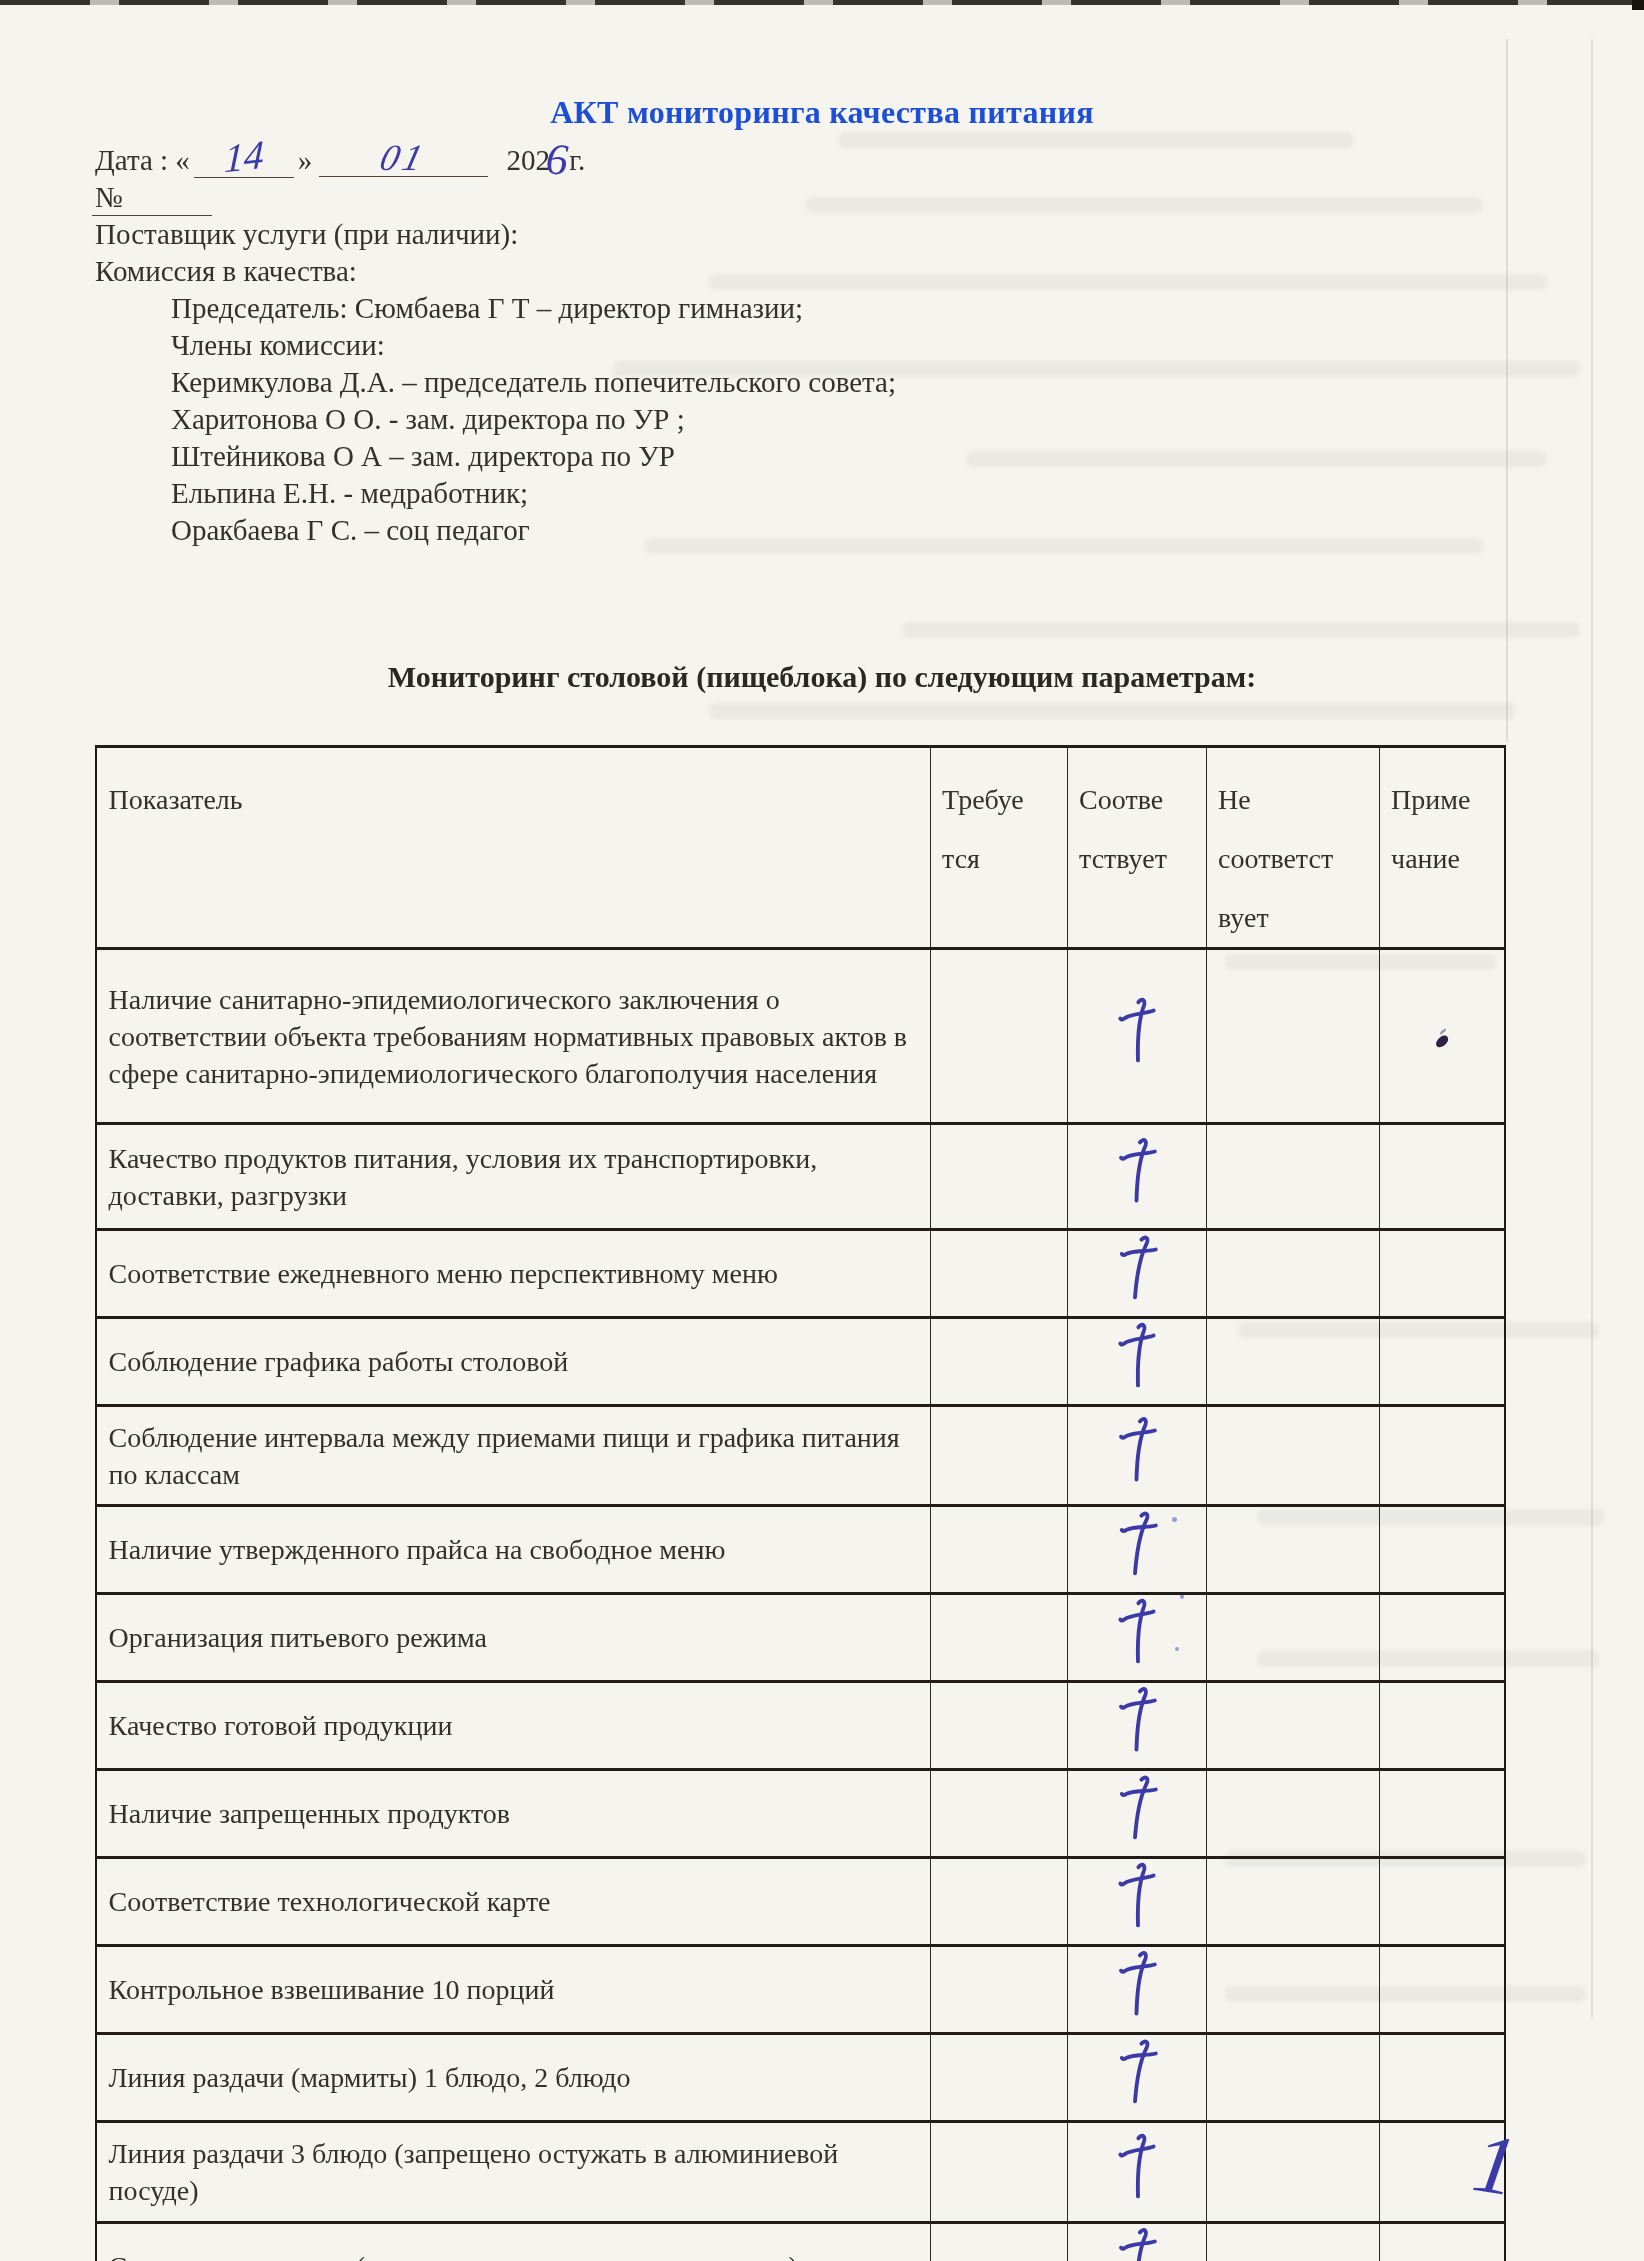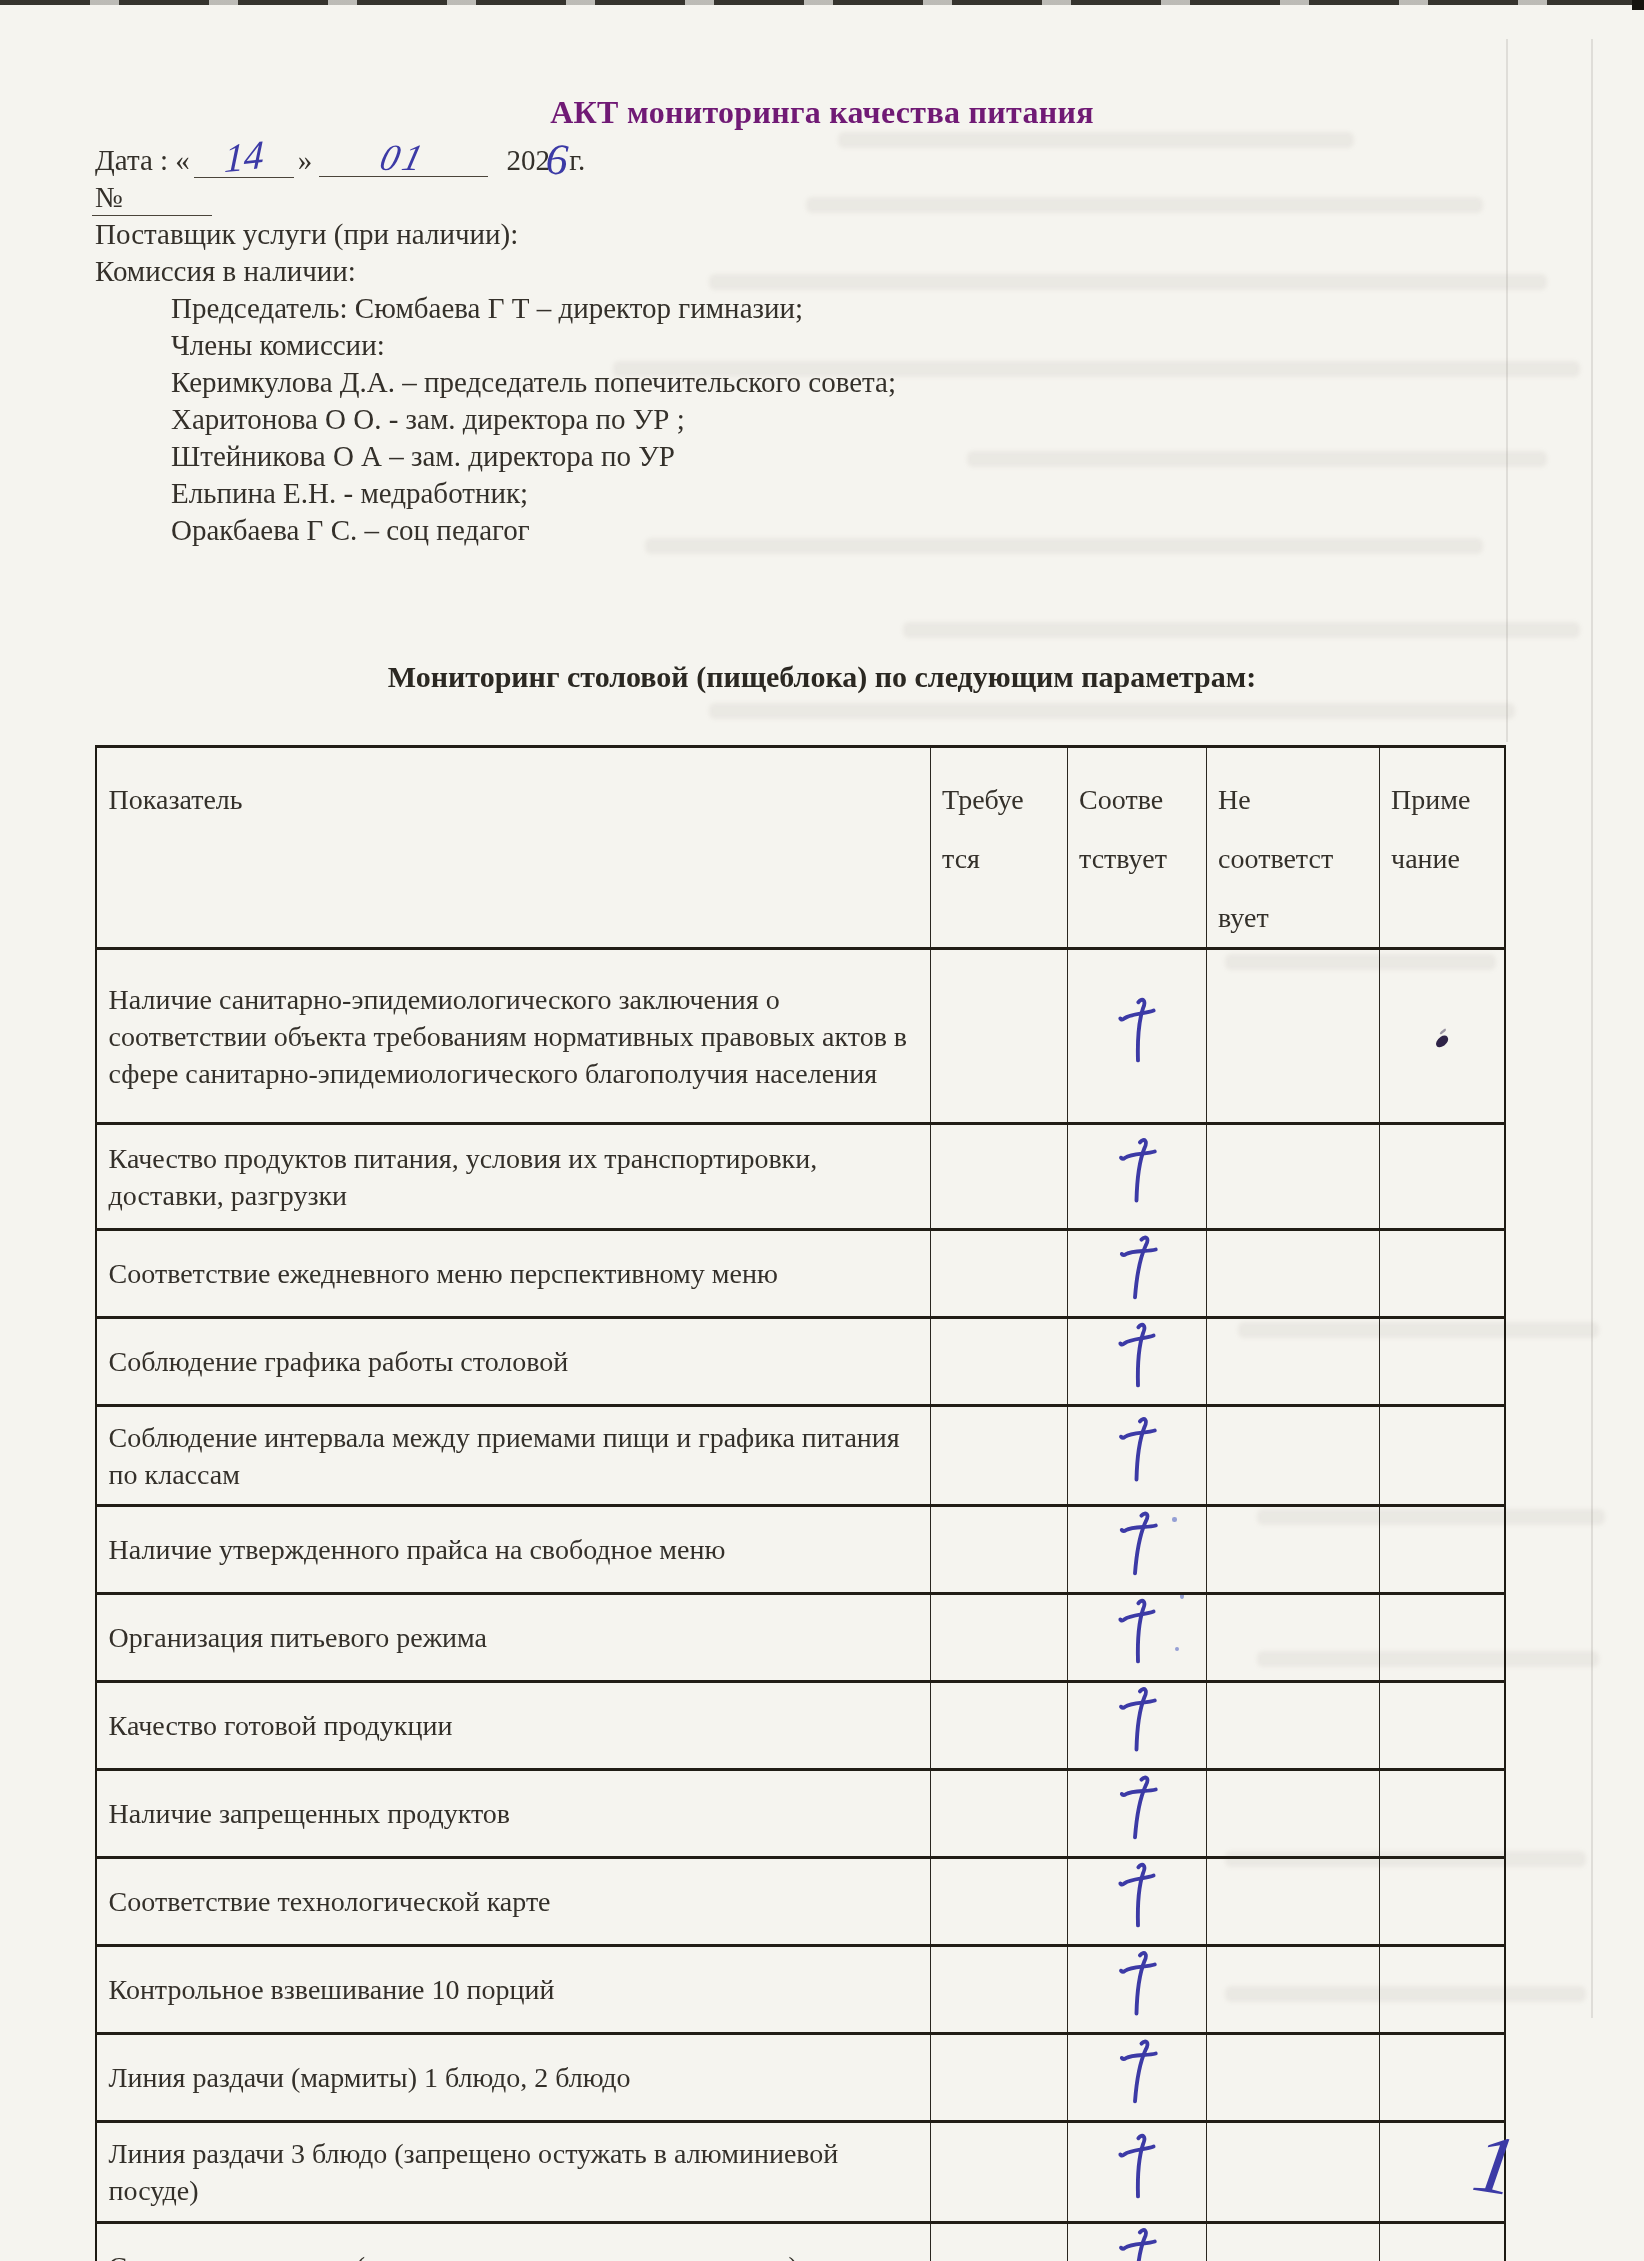--- a/index.html
+++ b/index.html
@@ -21,21 +21,21 @@
   .bleed i{
     position:absolute;display:block;height:15.5px;border-radius:6.4px;
     background:rgba(122,118,104,.085);filter:blur(1.9px);
   }
   .ghost-v{
     position:absolute;width:1.9px;background:rgba(90,88,78,.14);filter:blur(0.6px);
   }
   
   .title{
     position:absolute;top:94px;left:0;width:1644px;text-align:center;
-    font-size:32px;font-weight:bold;letter-spacing:0.3px;color:#701a75;
+    font-size:32px;font-weight:bold;letter-spacing:0.3px;color:#1d4ed8;
   }
   .meta{
     position:absolute;top:137px;left:95px;width:1354px;
     font-size:29px;line-height:37px;
   }
   .meta .line{white-space:nowrap;}
   .indent{padding-left:76px;}
   .hw{
     font-family:"Liberation Serif", serif;font-style:italic;
     color:#3c3aa6;display:inline-block;
@@ -123,21 +123,21 @@
 
   <div class="meta">
     <div class="line">
       <span>Дата : «</span><span class="blank blank-day"><span class="hw hw-day">14</span></span><span>»</span>
       <span class="blank blank-month"><span class="hw hw-month">01</span></span><span>202</span><span class="hw hw-year">6</span><span>г.</span>
     </div>
     <div class="line num-line">
       <span>№</span>
     </div>
     <div class="line">Поставщик услуги (при наличии):</div>
-    <div class="line">Комиссия в наличии:</div>
+    <div class="line">Комиссия в качества:</div>
     <div class="line indent">Председатель: Сюмбаева Г Т – директор гимназии;</div>
     <div class="line indent">Члены комиссии:</div>
     <div class="line indent">Керимкулова Д.А. – председатель попечительского совета;</div>
     <div class="line indent">Харитонова О О. - зам. директора по УР ;</div>
     <div class="line indent">Штейникова О А – зам. директора по УР</div>
     <div class="line indent">Ельпина Е.Н. - медработник;</div>
     <div class="line indent">Оракбаева Г С. – соц педагог</div>
   </div>
 
   <div class="section-title">Мониторинг столовой (пищеблока) по следующим параметрам:</div>

